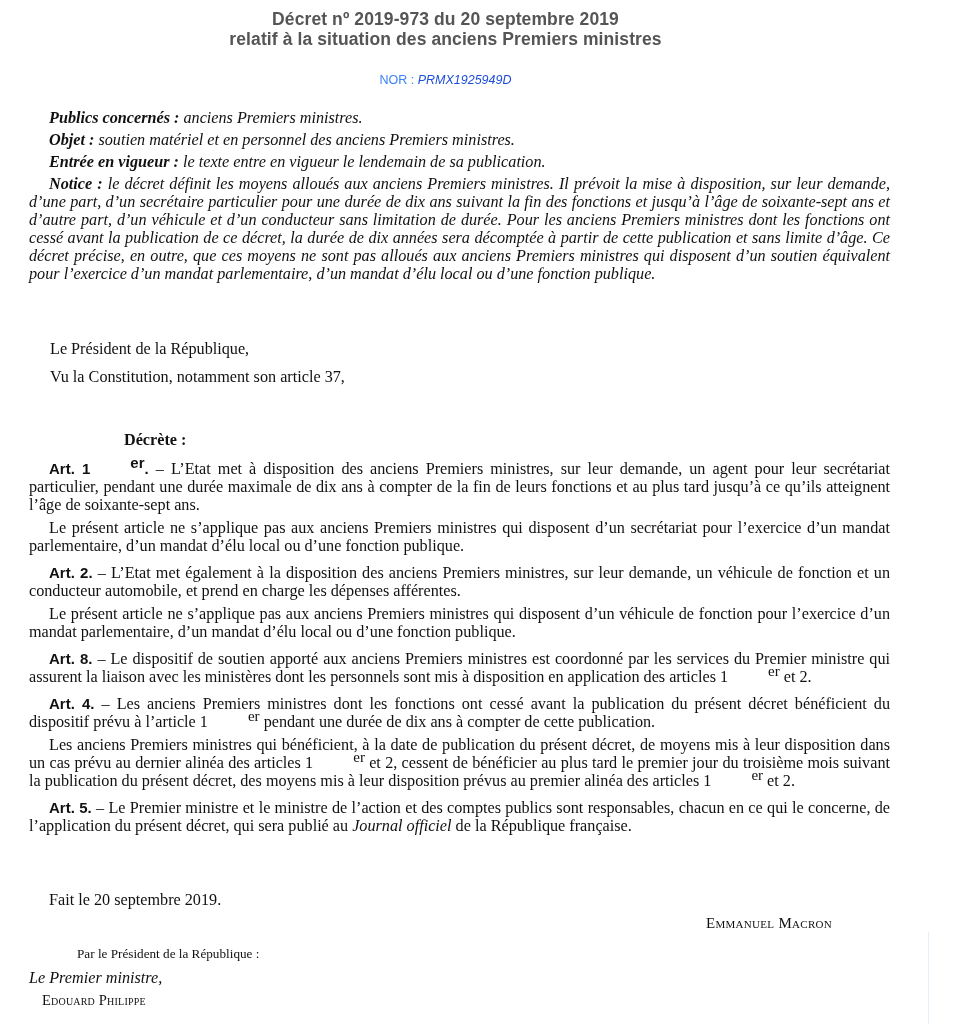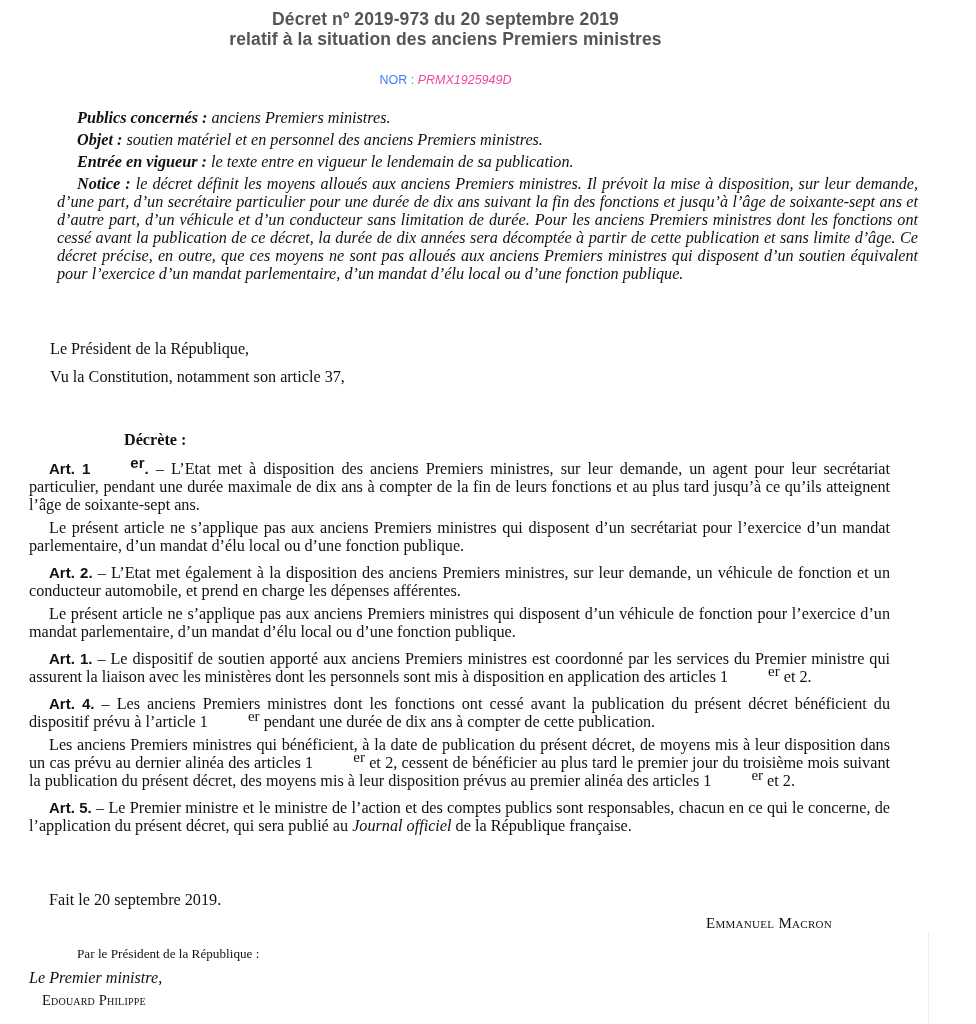--- a/index.html
+++ b/index.html
@@ -30,33 +30,32 @@
       color: #555555;
       letter-spacing: 0.1px;
     }
     .nor {
       margin-top: 24px;
       font-family: "Liberation Sans", sans-serif;
       font-size: 12.5px;
       line-height: 15px;
     }
     .nor .nor-label { color: #3b82f6; }
-    .nor .nor-value { color: #ec4899; font-style: italic; }
+    .nor .nor-value { color: #1d4ed8; font-style: italic; }
 
     .doc {
       position: absolute;
       left: 29px;
       width: 861px;
       font-size: 16.2px;
       line-height: 18px;
       text-align: justify;
     }
     .summary {
       top: 109px;
-      margin-left: 28px;
     }
     .summary p {
       margin: 0 0 4px 0;
       font-style: italic;
       text-indent: 20px;
     }
     .summary p b {
       font-weight: bold;
       font-style: italic;
     }
@@ -173,21 +172,21 @@
 </div>
 <div class="decrete">Décrète :</div>
 
 <div class="doc articles">
   <p><span class="art-label"><span>Art. 1</span><sup>er</sup><span>.</span></span><span> – </span><span>L’Etat met à disposition des anciens Premiers ministres, sur leur demande, un agent pour leur secrétariat particulier, pendant une durée maximale de dix ans à compter de la fin de leurs fonctions et au plus tard jusqu’à ce qu’ils atteignent l’âge de soixante-sept ans.</span></p>
   <p class="gap">Le présent article ne s’applique pas aux anciens Premiers ministres qui disposent d’un secrétariat pour l’exercice d’un mandat parlementaire, d’un mandat d’élu local ou d’une fonction publique.</p>
 
   <p><span class="art-label">Art. 2.</span><span> – </span><span>L’Etat met également à la disposition des anciens Premiers ministres, sur leur demande, un véhicule de fonction et un conducteur automobile, et prend en charge les dépenses afférentes.</span></p>
   <p class="gap">Le présent article ne s’applique pas aux anciens Premiers ministres qui disposent d’un véhicule de fonction pour l’exercice d’un mandat parlementaire, d’un mandat d’élu local ou d’une fonction publique.</p>
 
-  <p class="gap"><span class="art-label">Art. 1.</span><span> – </span><span>Le dispositif de soutien apporté aux anciens Premiers ministres est coordonné par les services du Premier ministre qui assurent la liaison avec les ministères dont les personnels sont mis à disposition en application des articles 1</span><sup>er</sup><span> et 2.</span></p>
+  <p class="gap"><span class="art-label">Art. 8.</span><span> – </span><span>Le dispositif de soutien apporté aux anciens Premiers ministres est coordonné par les services du Premier ministre qui assurent la liaison avec les ministères dont les personnels sont mis à disposition en application des articles 1</span><sup>er</sup><span> et 2.</span></p>
 
   <p><span class="art-label">Art. 4.</span><span> – </span><span>Les anciens Premiers ministres dont les fonctions ont cessé avant la publication du présent décret bénéficient du dispositif prévu à l’article 1</span><sup>er</sup><span> pendant une durée de dix ans à compter de cette publication.</span></p>
   <p class="gap"><span>Les anciens Premiers ministres qui bénéficient, à la date de publication du présent décret, de moyens mis à leur disposition dans un cas prévu au dernier alinéa des articles 1</span><sup>er</sup><span> et 2, cessent de bénéficier au plus tard le premier jour du troisième mois suivant la publication du présent décret, des moyens mis à leur disposition prévus au premier alinéa des articles 1</span><sup>er</sup><span> et 2.</span></p>
 
   <p><span class="art-label">Art. 5.</span><span> – </span><span>Le Premier ministre et le ministre de l’action et des comptes publics sont responsables, chacun en ce qui le concerne, de l’application du présent décret, qui sera publié au </span><i>Journal officiel</i><span> de la République française.</span></p>
 </div>
 
 <div class="faitle">Fait le 20 septembre 2019.</div>
 <div class="signature">Emmanuel Macron</div>
 <div class="par-le">Par le Président de la République :</div>

